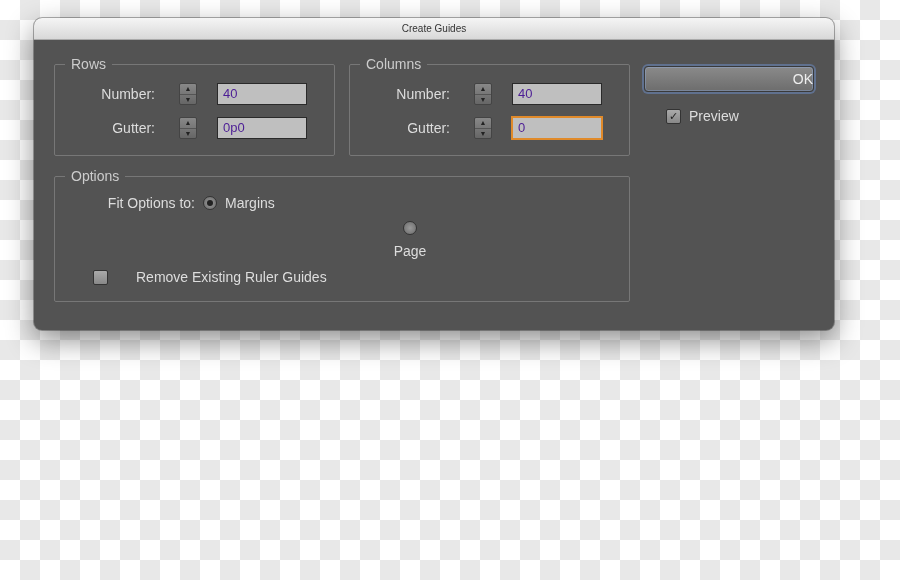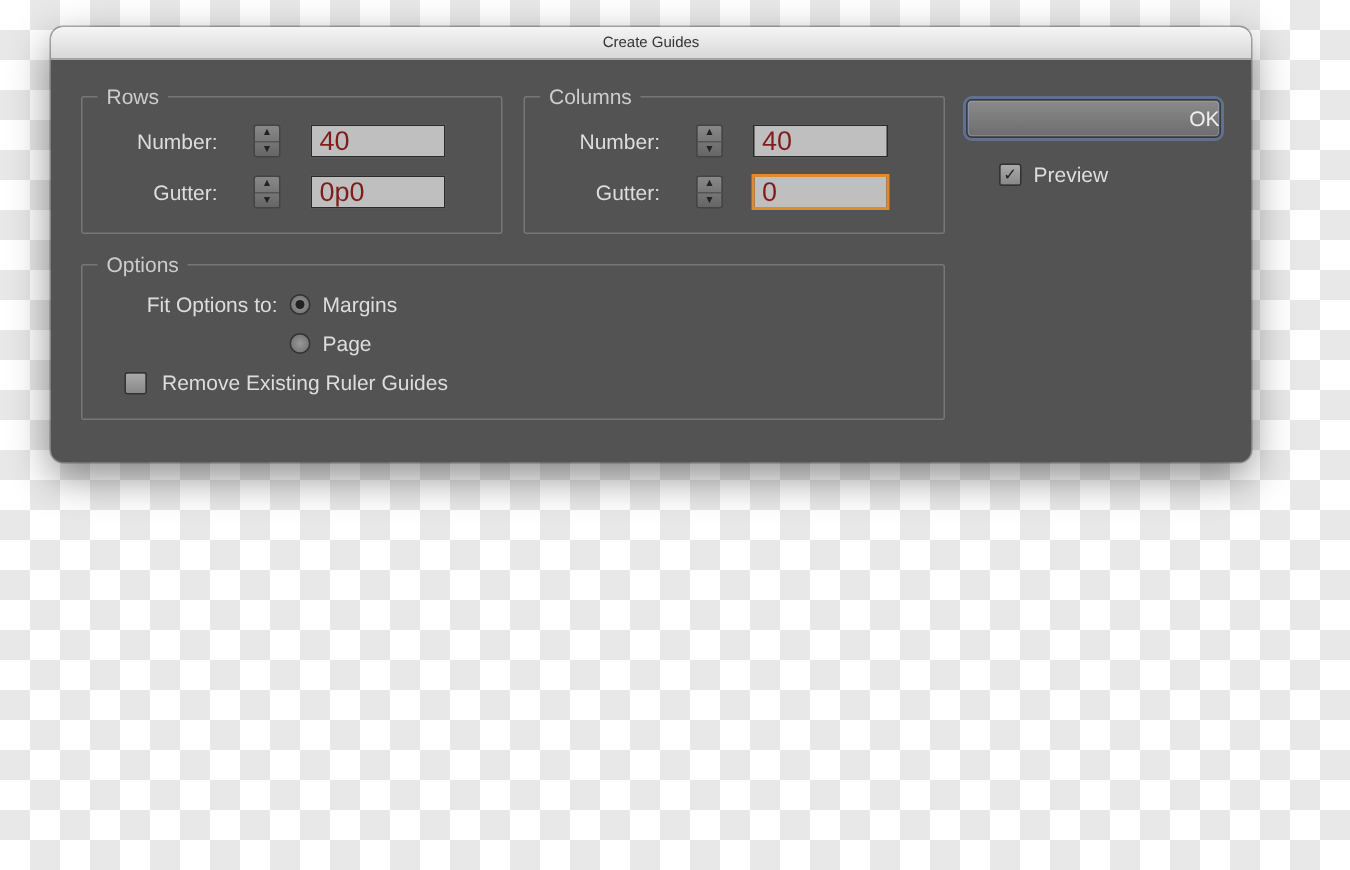--- a/index.html
+++ b/index.html
@@ -53,21 +53,21 @@
     display: flex;
     flex-direction: column;
     align-items: stretch;
     gap: 12px;
     padding-top: 2px;
   }
   .toprow { display: flex; gap: 14px; }
   .fieldset {
     border: 1px solid #777;
     border-radius: 2px;
-    padding: 18px 12px 16px 12px;
+    padding: 18px 12px 16px 22px;
     position: relative;
     flex: 1;
   }
   .fieldset .legend {
     position: absolute;
     top: -9px;
     left: 10px;
     background: #535353;
     padding: 0 6px;
     color: #ccc;
@@ -103,23 +103,23 @@
     color:#222;
     font-size:7px;
     line-height:1;
   }
   .stepper div:first-child { border-bottom:1px solid #555; }
   .input {
     width: 90px;
     height: 22px;
     background: #bfbfbf;
     border: 1px solid #2a2a2a;
-    color: #7f1d1d;
+    color: #4c1d95;
     padding: 0 5px;
-    font-size: 18px;
+    font-size: 13px;
     line-height: 20px;
   }
   .input.focused {
     outline: 2px solid #e08a2a;
     outline-offset: -1px;
   }
   .btn {
     background: linear-gradient(#8a8a8a,#6d6d6d);
     border: 1px solid #3a3a3a;
     border-radius: 4px;
@@ -150,33 +150,33 @@
     justify-content:center;
     font-size:11px;
     color:#222;
   }
   .options .row2 {
     display:flex;
     align-items:center;
     gap:8px;
     margin-bottom:10px;
   }
-  .options .indent { margin-left: 126px; }
+  .options .indent { margin-left: 126px; flex-direction: column; }
   .radio {
     width:14px;height:14px;border-radius:50%;
     border:1px solid #333;
     background: radial-gradient(#999,#6a6a6a);
     display:flex;align-items:center;justify-content:center;
   }
   .radio.checked::after{
     content:"";width:6px;height:6px;border-radius:50%;
     background:#222;
   }
   .options .fitlabel { width:118px; text-align:right; }
-  .options .chkrow { display:flex; align-items:center; gap:10px; margin-top:8px; margin-left:16px;}
+  .options .chkrow { display:flex; align-items:center; gap:28px; margin-top:8px; margin-left:16px;}
 </style>
 </head>
 <body>
 
 <div class="dialog">
   <div class="titlebar">Create Guides</div>
   <div class="content">
     <div class="left">
       <div class="toprow">
 

